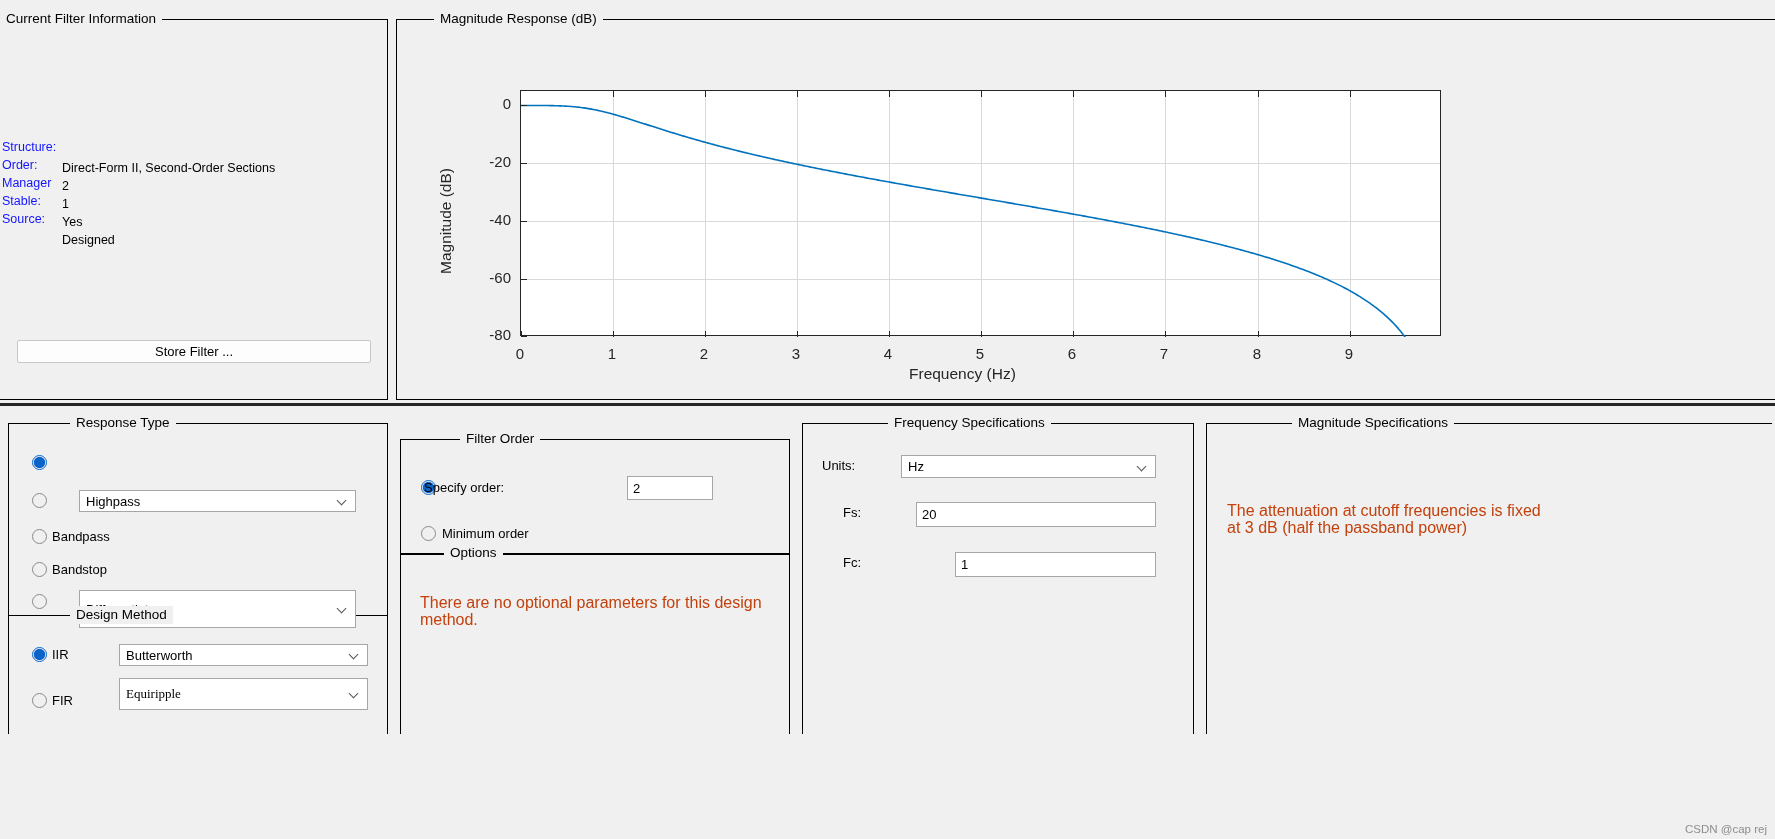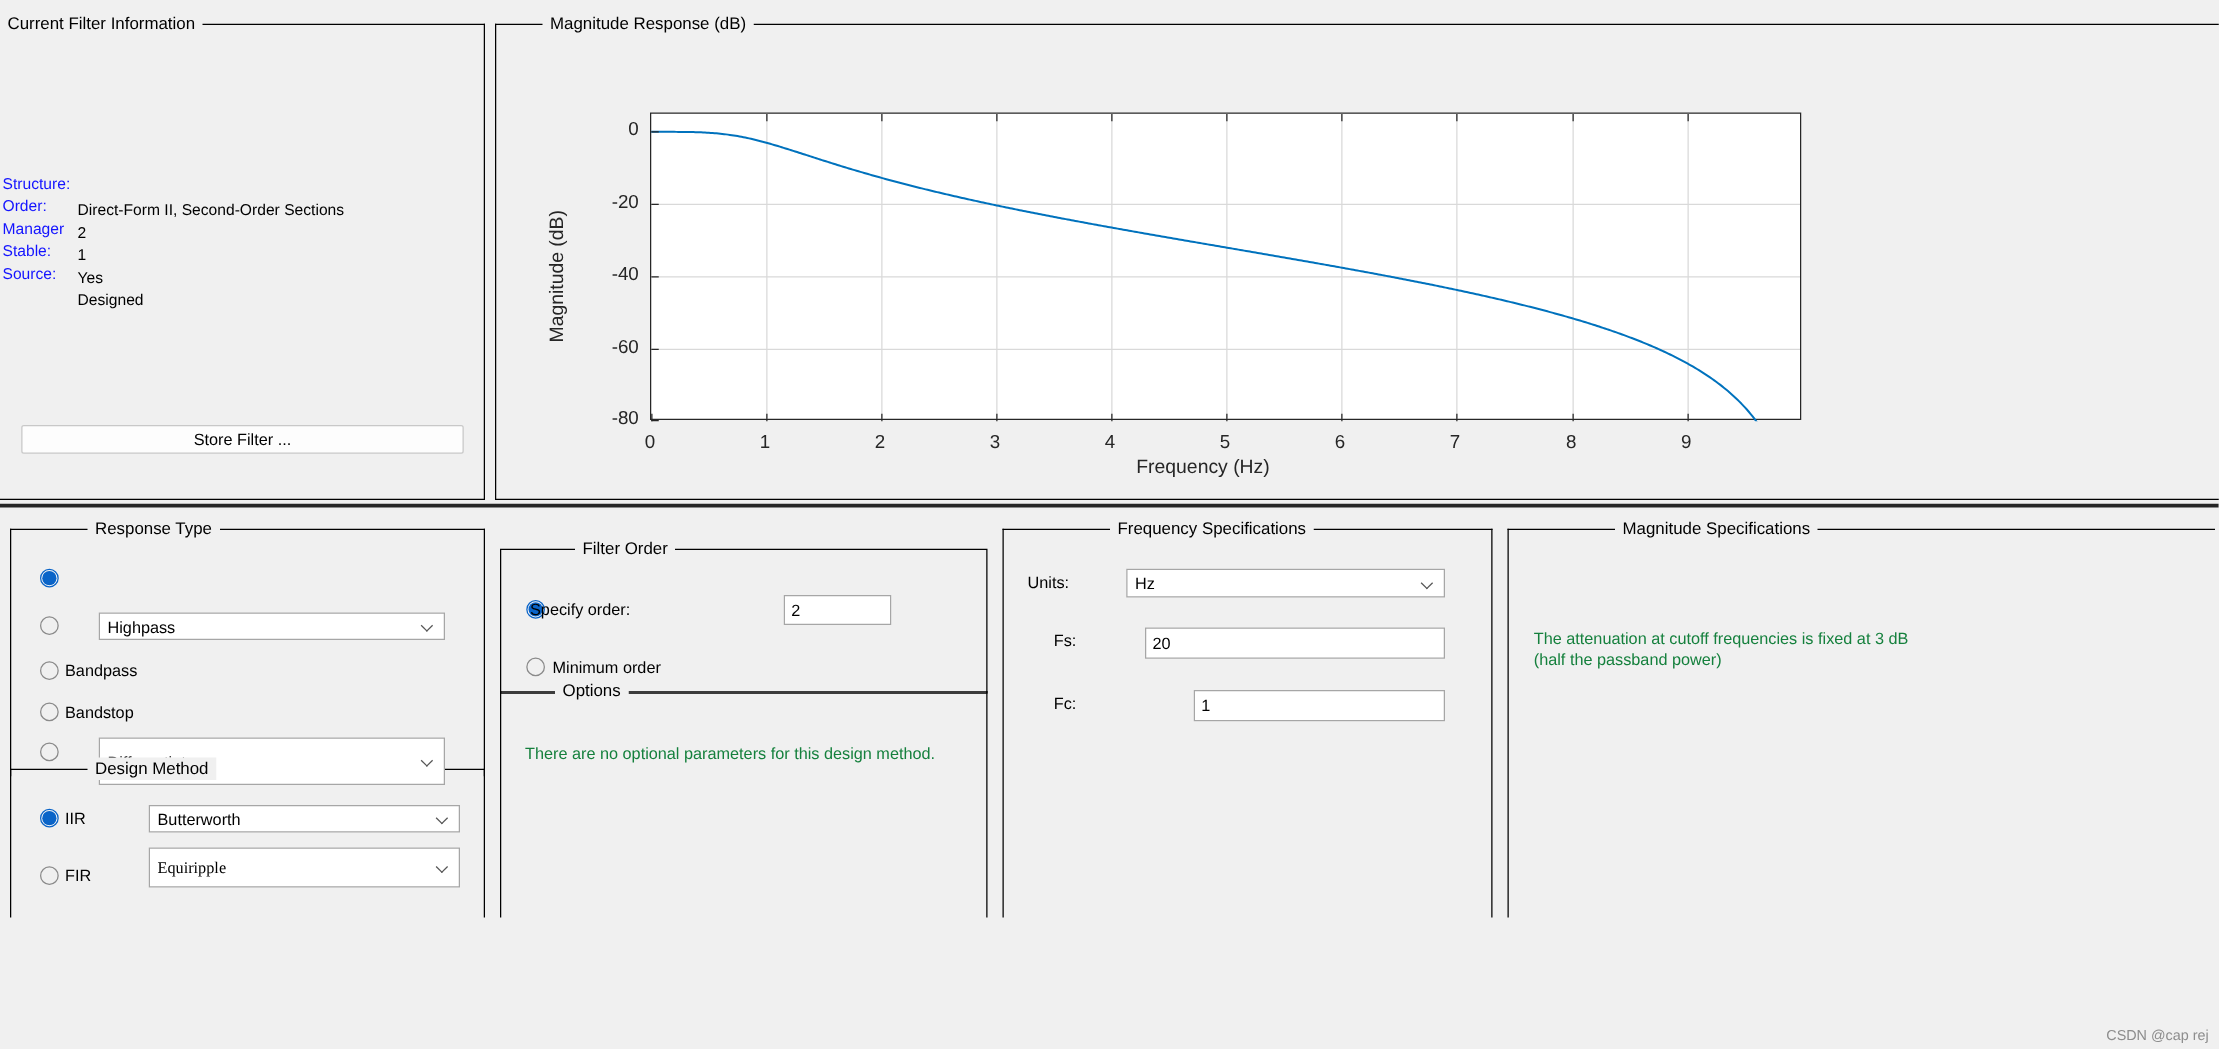--- a/index.html
+++ b/index.html
@@ -97,21 +97,21 @@
   .xtick-lab{position:absolute;text-align:center;font-size:15px;color:#262626;}
   .tickmark{position:absolute;background:#262626;}
   .axlabel{position:absolute;font-size:15.5px;color:#262626;white-space:nowrap;}
   .ylabel-rot{transform:rotate(-90deg);transform-origin:left top;}
 
   .watermark{
     position:absolute;right:8px;bottom:4px;
     font-size:11.5px;color:#8d8d8d;white-space:nowrap;
   }
   .static-note{
-    position:absolute;font-size:13px;color:#15803d;line-height:17px;
+    position:absolute;font-size:16px;color:#c2410c;line-height:17px;
   }
 </style>
 </head>
 <body>
 
 <div class="group" style="left:-1px;top:10px;width:389px;height:390px;">
   <div class="cfi-frame"></div>
   <div class="gb-title" style="left:1px;">Current Filter Information</div>
 
   <div class="gb-body">

